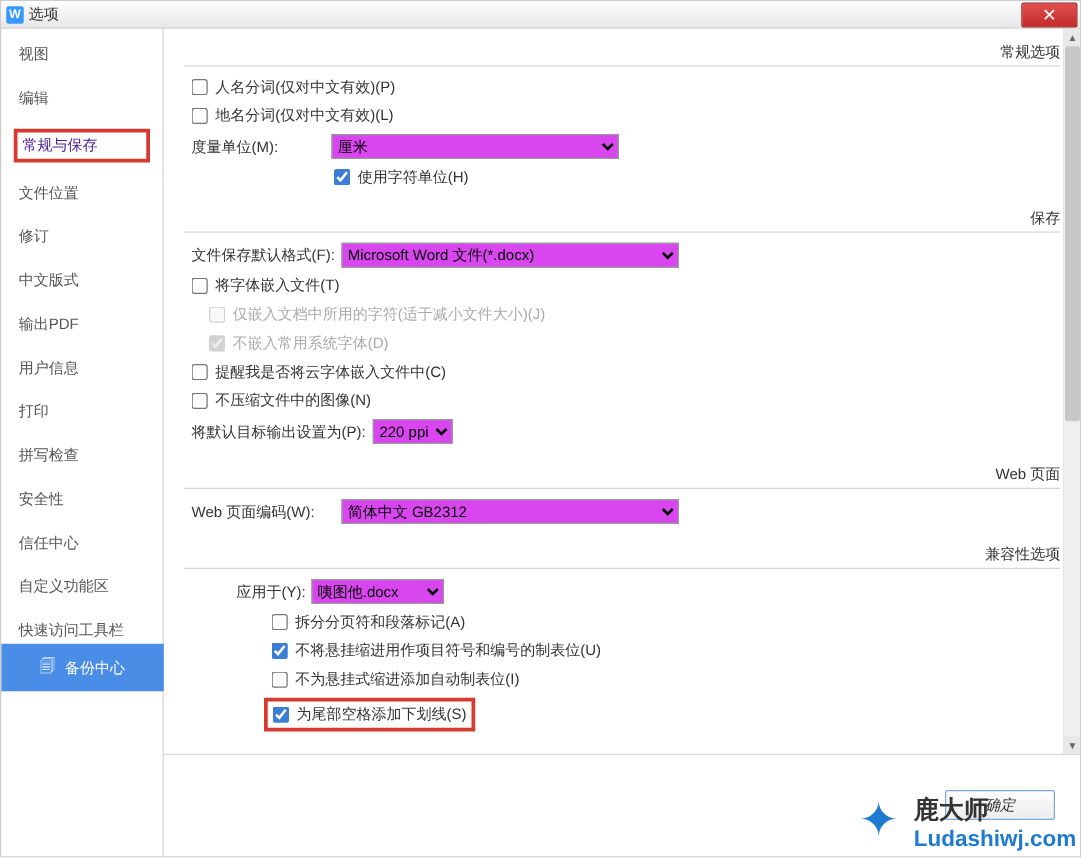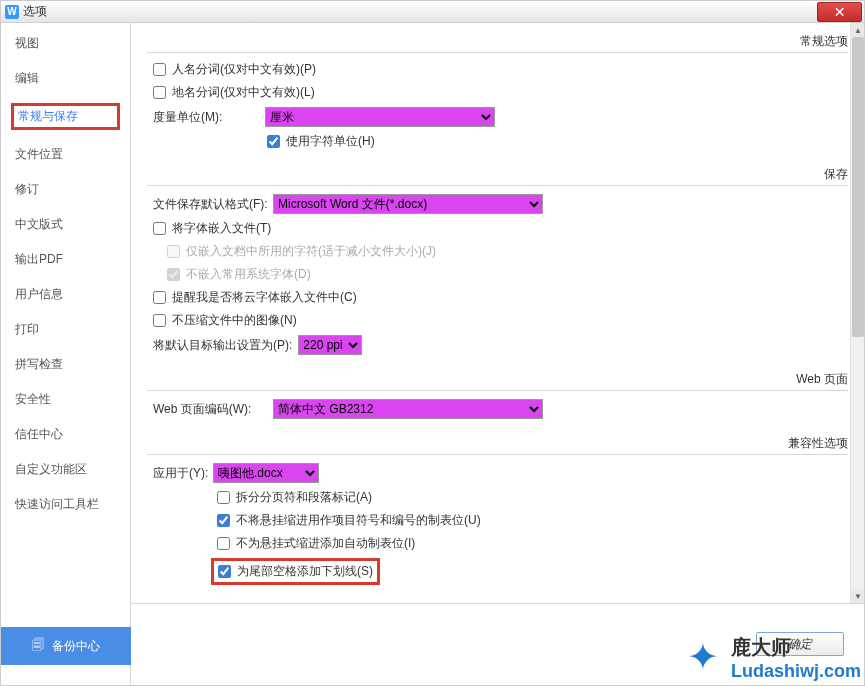--- a/index.html
+++ b/index.html
@@ -63,35 +63,35 @@
       display: flex;
       flex: 1;
       overflow: hidden;
     }
     .sidebar {
       width: 130px;
       border-right: 1px solid #d8d8d8;
       padding: 10px 10px;
       display: flex;
       flex-direction: column;
-      justify-content: space-between;
+      justify-content: flex-start;
     }
     .sidebar-items {
       display: flex;
       flex-direction: column;
       gap: 14px;
     }
     .sidebar-item {
       color: #555;
       cursor: pointer;
       padding: 2px 4px;
     }
     .sidebar-item.selected {
       border: 3px solid #d43b2e;
-      color: #3b82f6;
+      color: #4c1d95;
     }
     .backup-btn {
       background: #4a8de6;
       color: #fff;
       height: 38px;
       display: flex;
       align-items: center;
       justify-content: center;
       gap: 8px;
       cursor: pointer;
@@ -119,21 +119,21 @@
       display: flex;
       align-items: center;
       margin-bottom: 6px;
       padding-left: 6px;
     }
     .row.indent { padding-left: 20px; }
     .row.indent2 { padding-left: 120px; }
     .row.compat-indent { padding-left: 70px; }
     .label-fixed { width: 112px; }
     .label-file { width: 120px; }
-    .label-applyto { width: 60px; }
+    .label-applyto { width: 60px; margin-left: 36px; }
     input[type="checkbox"] {
       width: 13px;
       height: 13px;
       margin-right: 6px;
       accent-color: #3a7fd4;
     }
     .checkbox-disabled { color: #aaa; }
     select {
       background: #d946ef;
       border: 1px solid #999;

